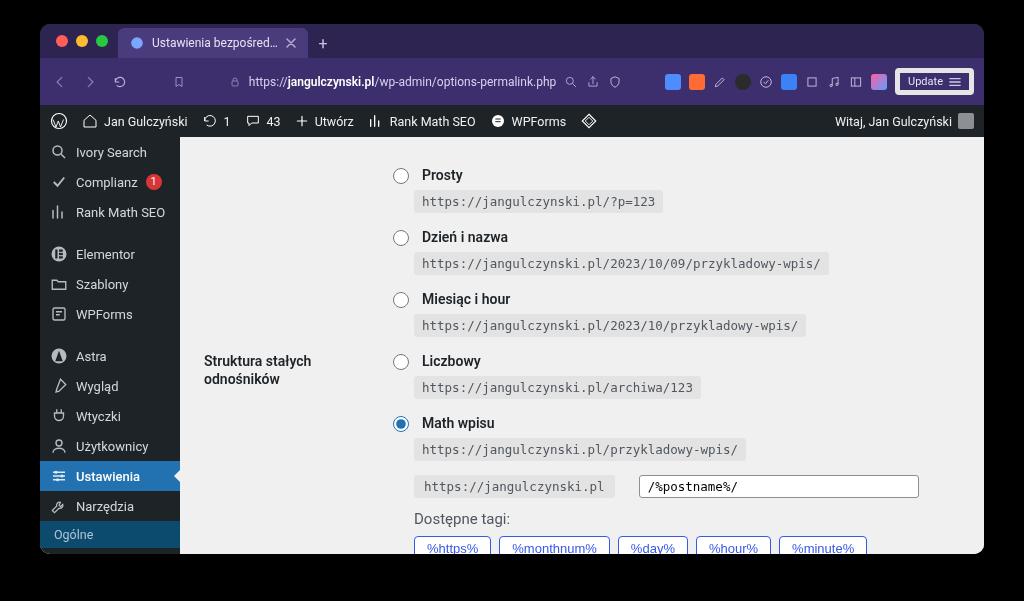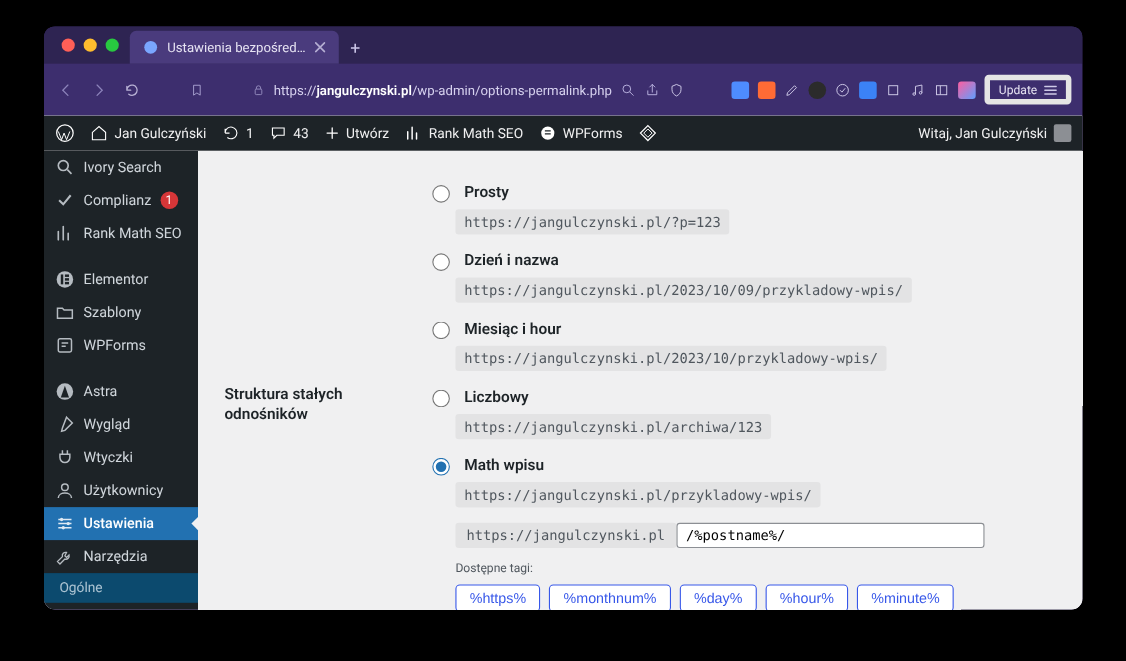--- a/index.html
+++ b/index.html
@@ -199,21 +199,21 @@
     font-family: Menlo, Monaco, Consolas, monospace;
     font-size: 12.5px;
     padding: 4px 8px;
     border-radius: 3px;
     display: inline-block;
   }
   .custom-row {
     margin: 6px 0 0 26px;
     display: flex;
     align-items: stretch;
-    gap: 0;
+    gap: 24px;
   }
   .custom-prefix {
     background: rgba(0,0,0,.05);
     color: #50575e;
     font-family: Menlo, Monaco, Consolas, monospace;
     font-size: 12.5px;
     padding: 4px 10px;
     border-radius: 3px;
     display: flex; align-items: center;
   }
@@ -223,21 +223,21 @@
     border: 1px solid #8c8f94;
     border-radius: 3px;
     padding: 3px 8px;
     font-family: Menlo, Monaco, Consolas, monospace;
     font-size: 12.5px;
     background: #fff;
   }
   .tags-label {
     margin: 12px 0 8px 26px;
     color: #50575e;
-    font-size: 11px;
+    font-size: 15px;
   }
   .tags {
     margin-left: 26px;
     display: flex;
     flex-wrap: wrap;
     gap: 8px;
   }
   .tag {
     border: 1px solid var(--tag-border);
     color: var(--tag-text);

